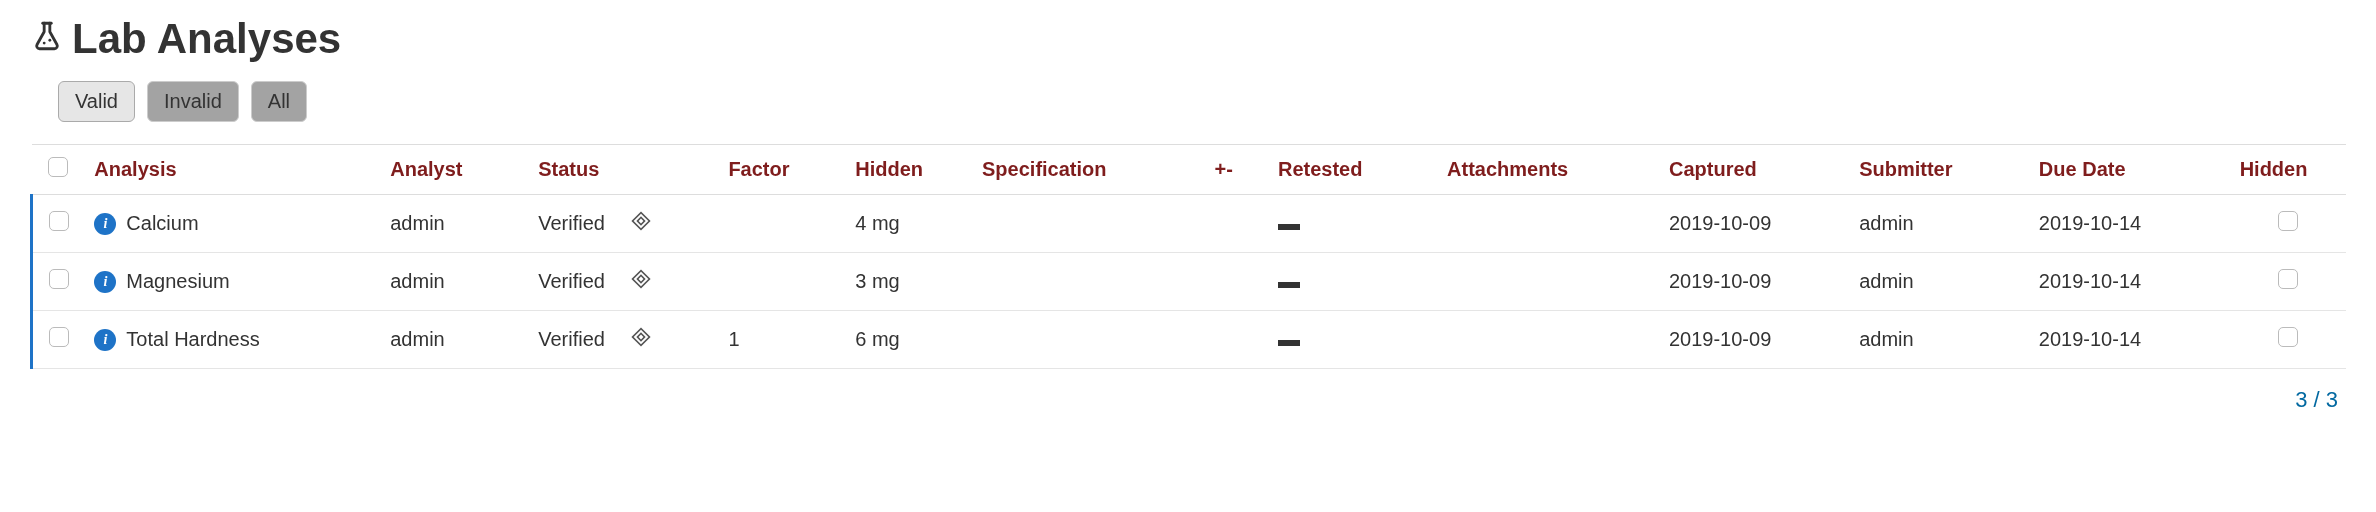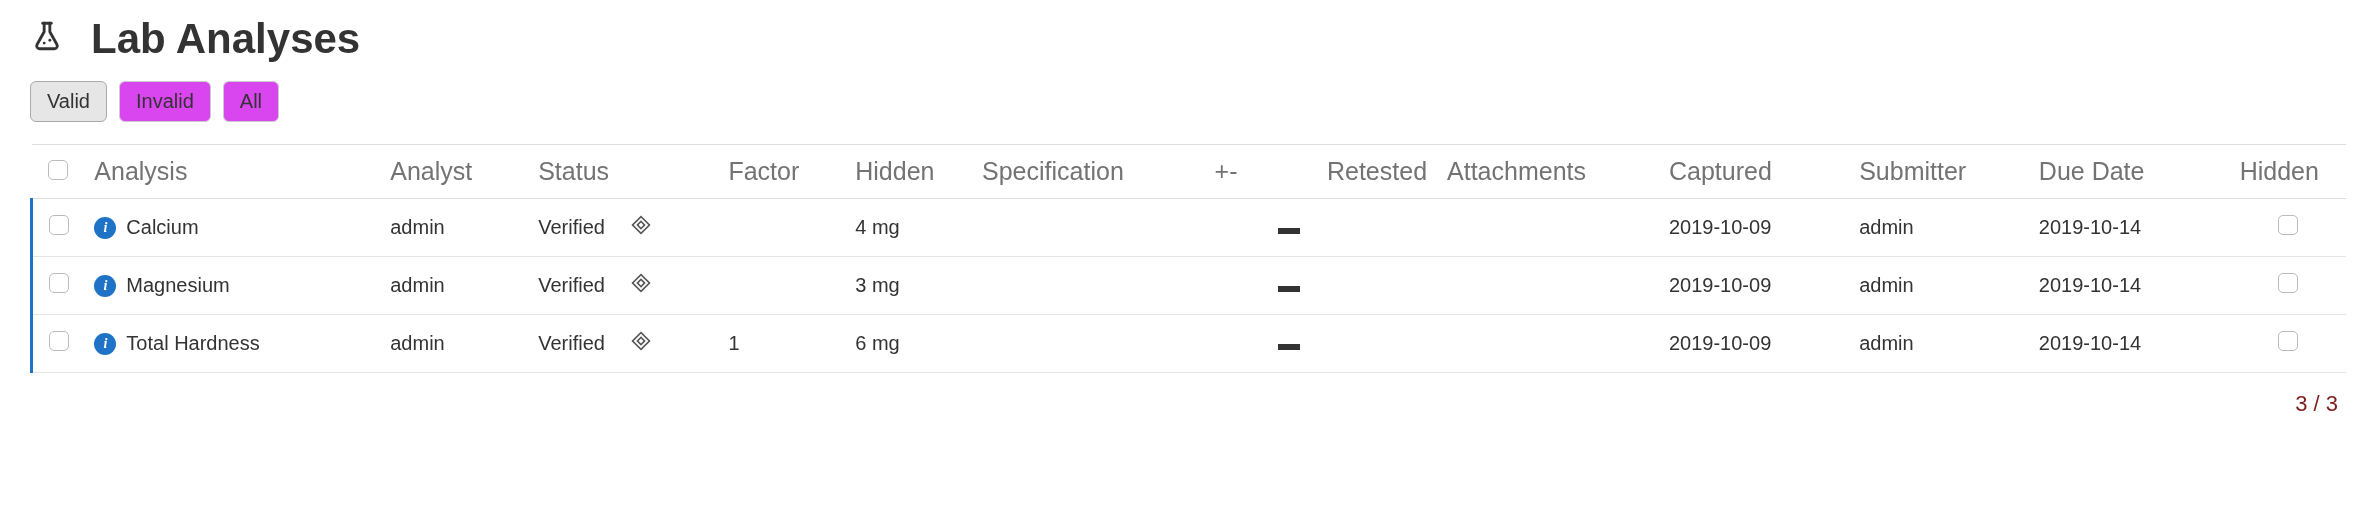--- a/index.html
+++ b/index.html
@@ -11,53 +11,54 @@
     color: #333;
     background: #fff;
     width: 2376px;
   }
   h1 {
     font-size: 42px;
     font-weight: 700;
     margin: 0 0 18px 0;
     display: flex;
     align-items: center;
-    gap: 27px;
+    gap: 8px;
   }
   .title-icon svg { width: 34px; height: 34px; }
   .filter-tabs {
     display: flex;
     gap: 12px;
     margin-bottom: 22px;
   }
   .filter-btn {
     padding: 8px 16px;
     font-size: 20px;
     border: 1px solid #ccc;
     border-radius: 6px;
-    background: #d946ef;
+    background: #a3a3a3;
     cursor: pointer;
     color: #333;
   }
   .filter-btn.active {
     background: #e6e6e6;
     border-color: #aaa;
+    margin-left: 28px;
   }
   table {
     width: 100%;
     border-collapse: collapse;
   }
   thead th {
     text-align: left;
-    font-weight: 400;
-    font-size: 25px;
+    font-weight: 700;
+    font-size: 20px;
     padding: 12px 10px;
     border-top: 1px solid #ddd;
     border-bottom: 1px solid #ddd;
-    color: #737373;
+    color: #7f1d1d;
   }
   tbody {
     border-left: 3px solid #1e73c7;
   }
   tbody td {
     padding: 14px 10px;
     border-bottom: 1px solid #e5e5e5;
     font-size: 20px;
     color: #333;
     vertical-align: middle;
@@ -89,30 +90,30 @@
   .diamond-icon svg { width: 24px; height: 24px; }
   .retested-dash {
     display: inline-block;
     width: 22px; height: 6px;
     background: #333;
   }
   .pager {
     text-align: right;
     font-size: 22px;
     padding: 18px 8px 0 0;
-    color: #7f1d1d;
+    color: #0369a1;
   }
   th.col-analysis { width: 280px; }
   th.col-analyst  { width: 140px; }
   th.col-status   { width: 180px; }
   th.col-factor   { width: 120px; }
   th.col-result   { width: 120px; }
   th.col-spec     { width: 220px; }
   th.col-pm       { width: 60px; }
-  th.col-retested { width: 160px; text-align: right; }
+  th.col-retested { width: 160px; }
   th.col-attach   { width: 210px; margin-top: 40px; }
   th.col-captured { width: 180px; }
   th.col-submitter{ width: 170px; }
   th.col-due      { width: 190px; }
   th.col-hidden   { width: 110px; margin-top: 48px; }
 </style>
 </head>
 <body>
 
 <h1>

